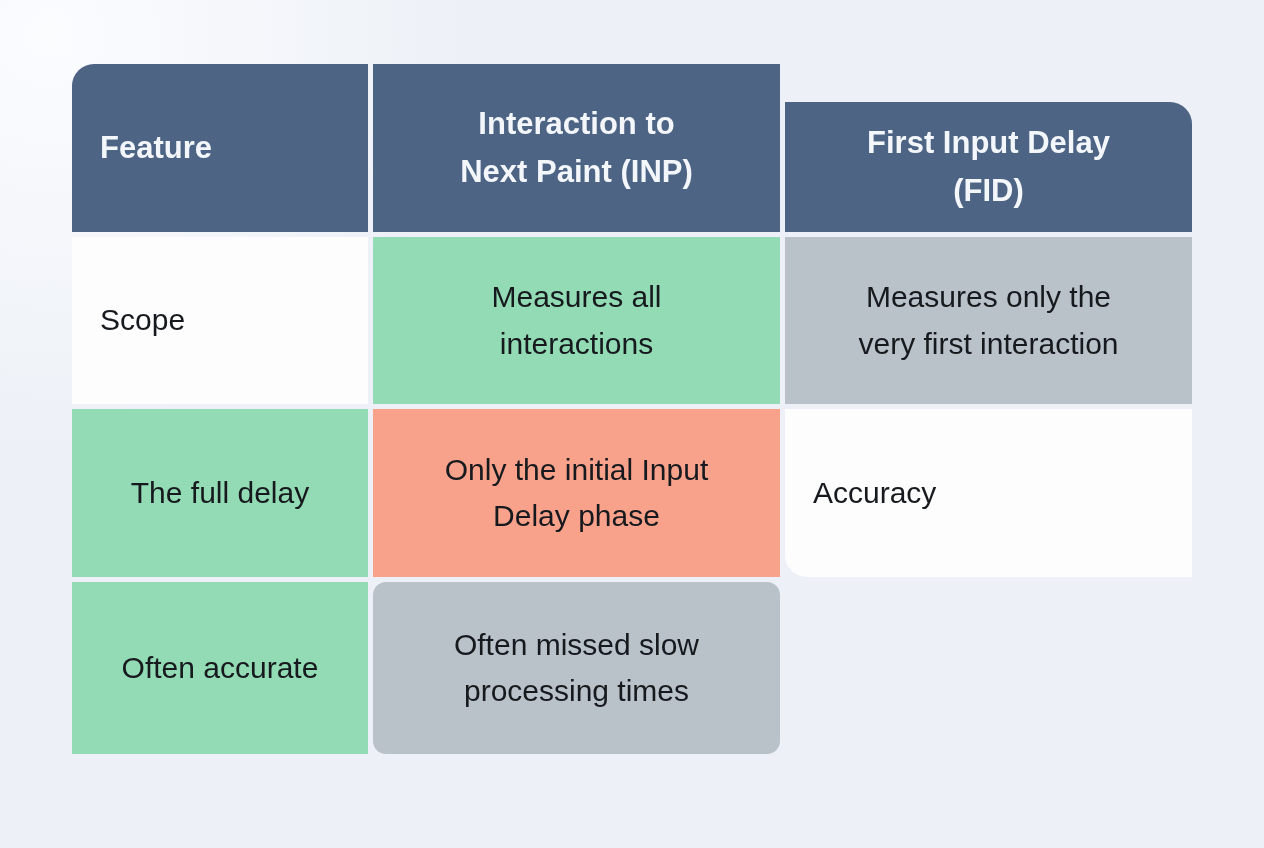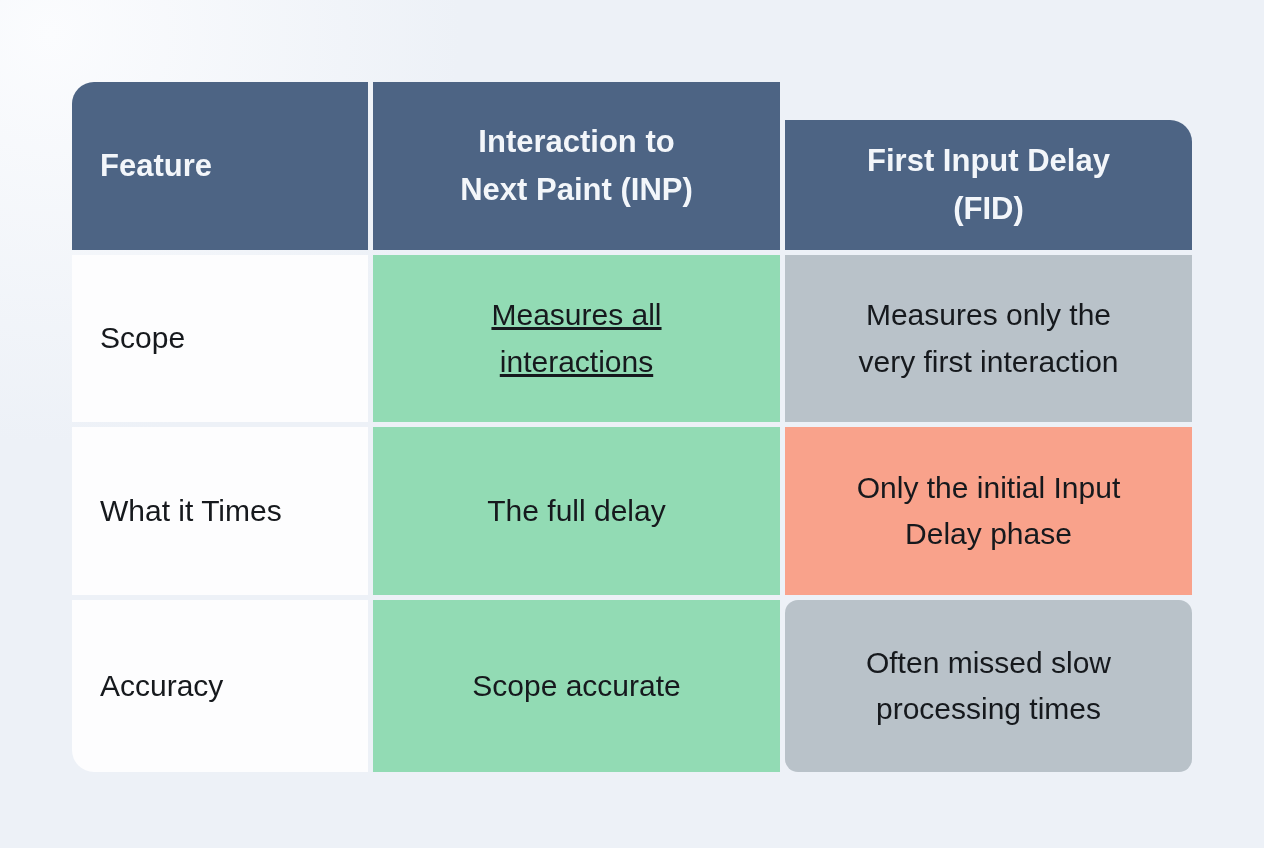--- a/index.html
+++ b/index.html
@@ -9,21 +9,21 @@
     background: #edf1f7;
     overflow: hidden;
   }
   .stage {
     position: relative;
     width: 1264px; height: 848px;
     background: radial-gradient(circle at 4% 4%, #fbfcfe 0%, #edf1f7 28%);
   }
   .table {
     position: absolute;
-    left: 72px; top: 82px;
+    left: 72px; top: 64px;
     display: grid;
     grid-template-columns: 296px 407px 407px;
     grid-template-rows: 168px 167px 168px 172px;
     gap: 5px;
     width: 1118px; height: 690px;
   }
   .cell {
     display: flex;
     align-items: center;
     justify-content: center;
@@ -55,29 +55,28 @@
 <div class="stage">
   <div class="table">
 
     <div class="cell header-cell feature-col corner-tl" style="background-color: rgb(77, 100, 132);">Feature</div>
     <div class="cell header-cell" style="background-color: rgb(77, 100, 132);">Interaction to
 Next Paint (INP)</div>
     <div class="cell header-cell corner-tr" style="background-color: rgb(77, 100, 132);">First Input Delay
 (FID)</div>
 
     <div class="cell feature-col" style="background-color: rgb(253, 253, 254);">Scope</div>
-    <div class="cell" style="background-color: rgb(146, 219, 180); text-decoration: underline;">Measures all
+    <div class="cell" style="background-color: rgb(146, 219, 180);">Measures all
 interactions</div>
     <div class="cell" style="background-color: rgb(185, 194, 201);">Measures only the
 very first interaction</div>
 
-    <div class="cell feature-col" style="background-color: rgb(253, 253, 254);">What it Times</div>
     <div class="cell" style="background-color: rgb(146, 219, 180); text-align: center;">The full delay</div>
     <div class="cell" style="background-color: rgb(249, 162, 139);">Only the initial Input
 Delay phase</div>
 
     <div class="cell feature-col corner-bl" style="background-color: rgb(253, 253, 254); text-align: center;">Accuracy</div>
-    <div class="cell" style="background-color: rgb(146, 219, 180);">Scope accurate</div>
+    <div class="cell" style="background-color: rgb(146, 219, 180);">Often accurate</div>
     <div class="cell corner-br" style="background-color: rgb(185, 194, 201); border-radius: 13px;">Often missed slow
 processing times</div>
 
   </div>
 </div>
 
 </body></html>

